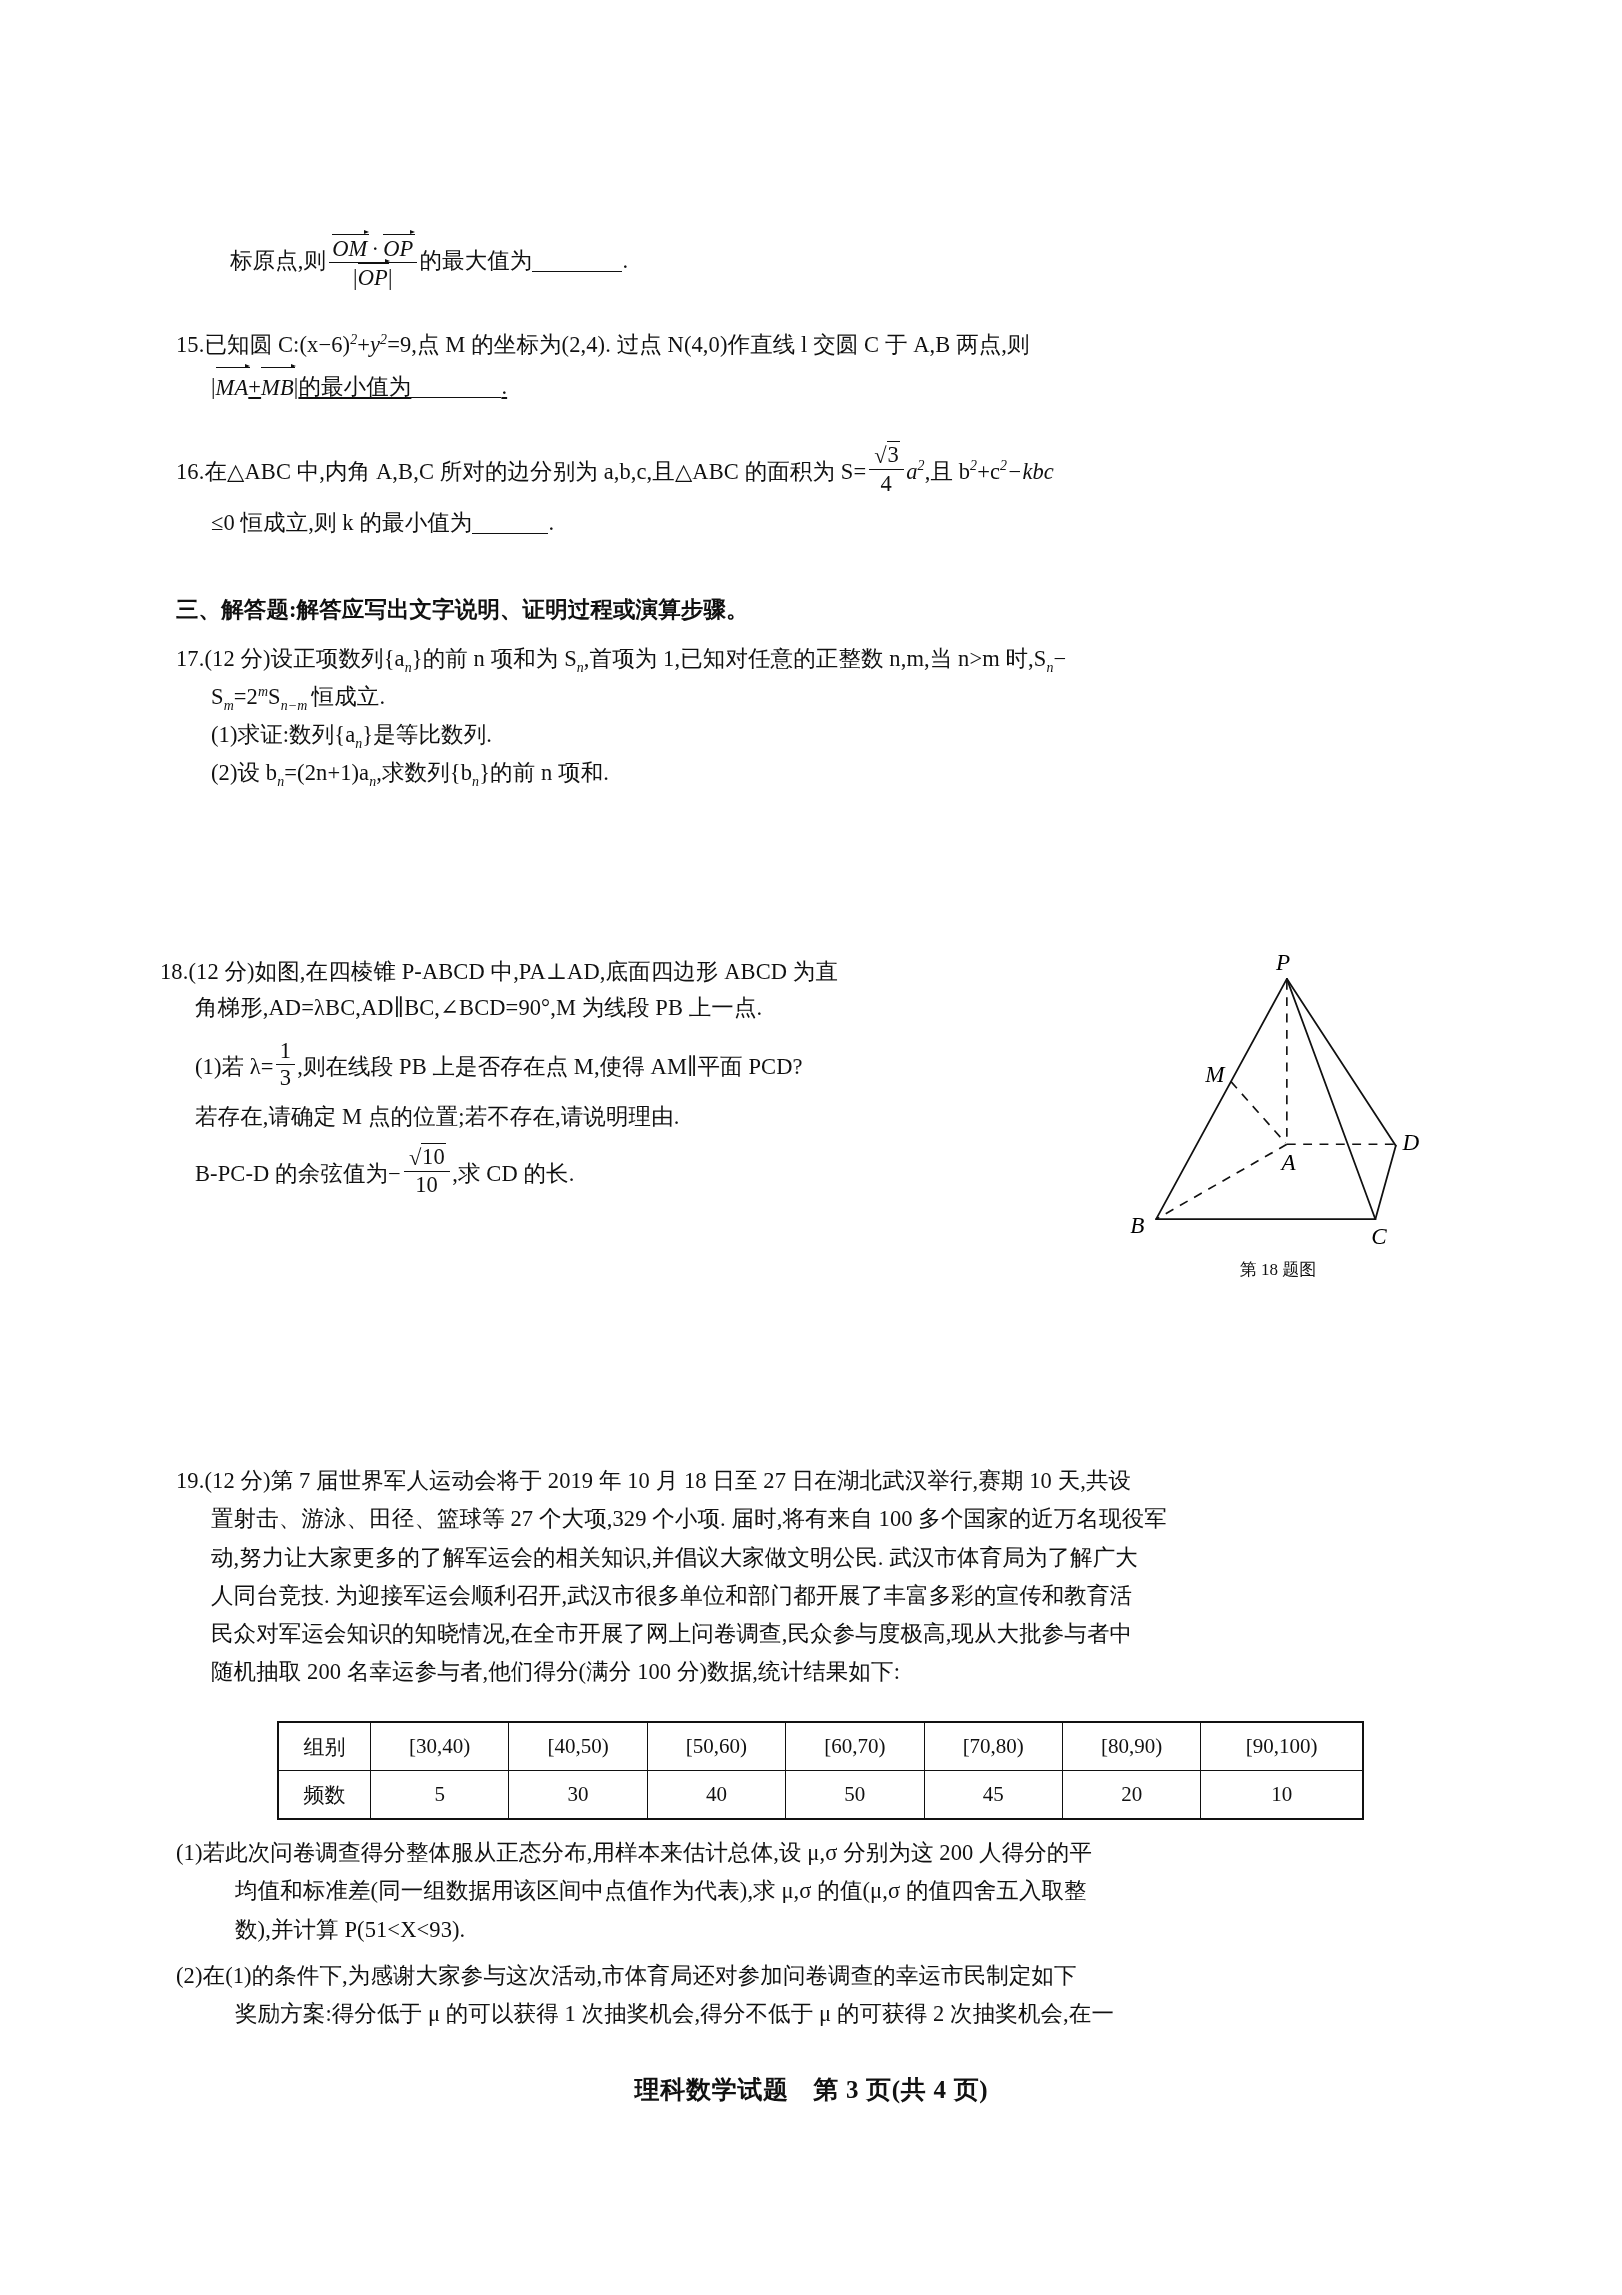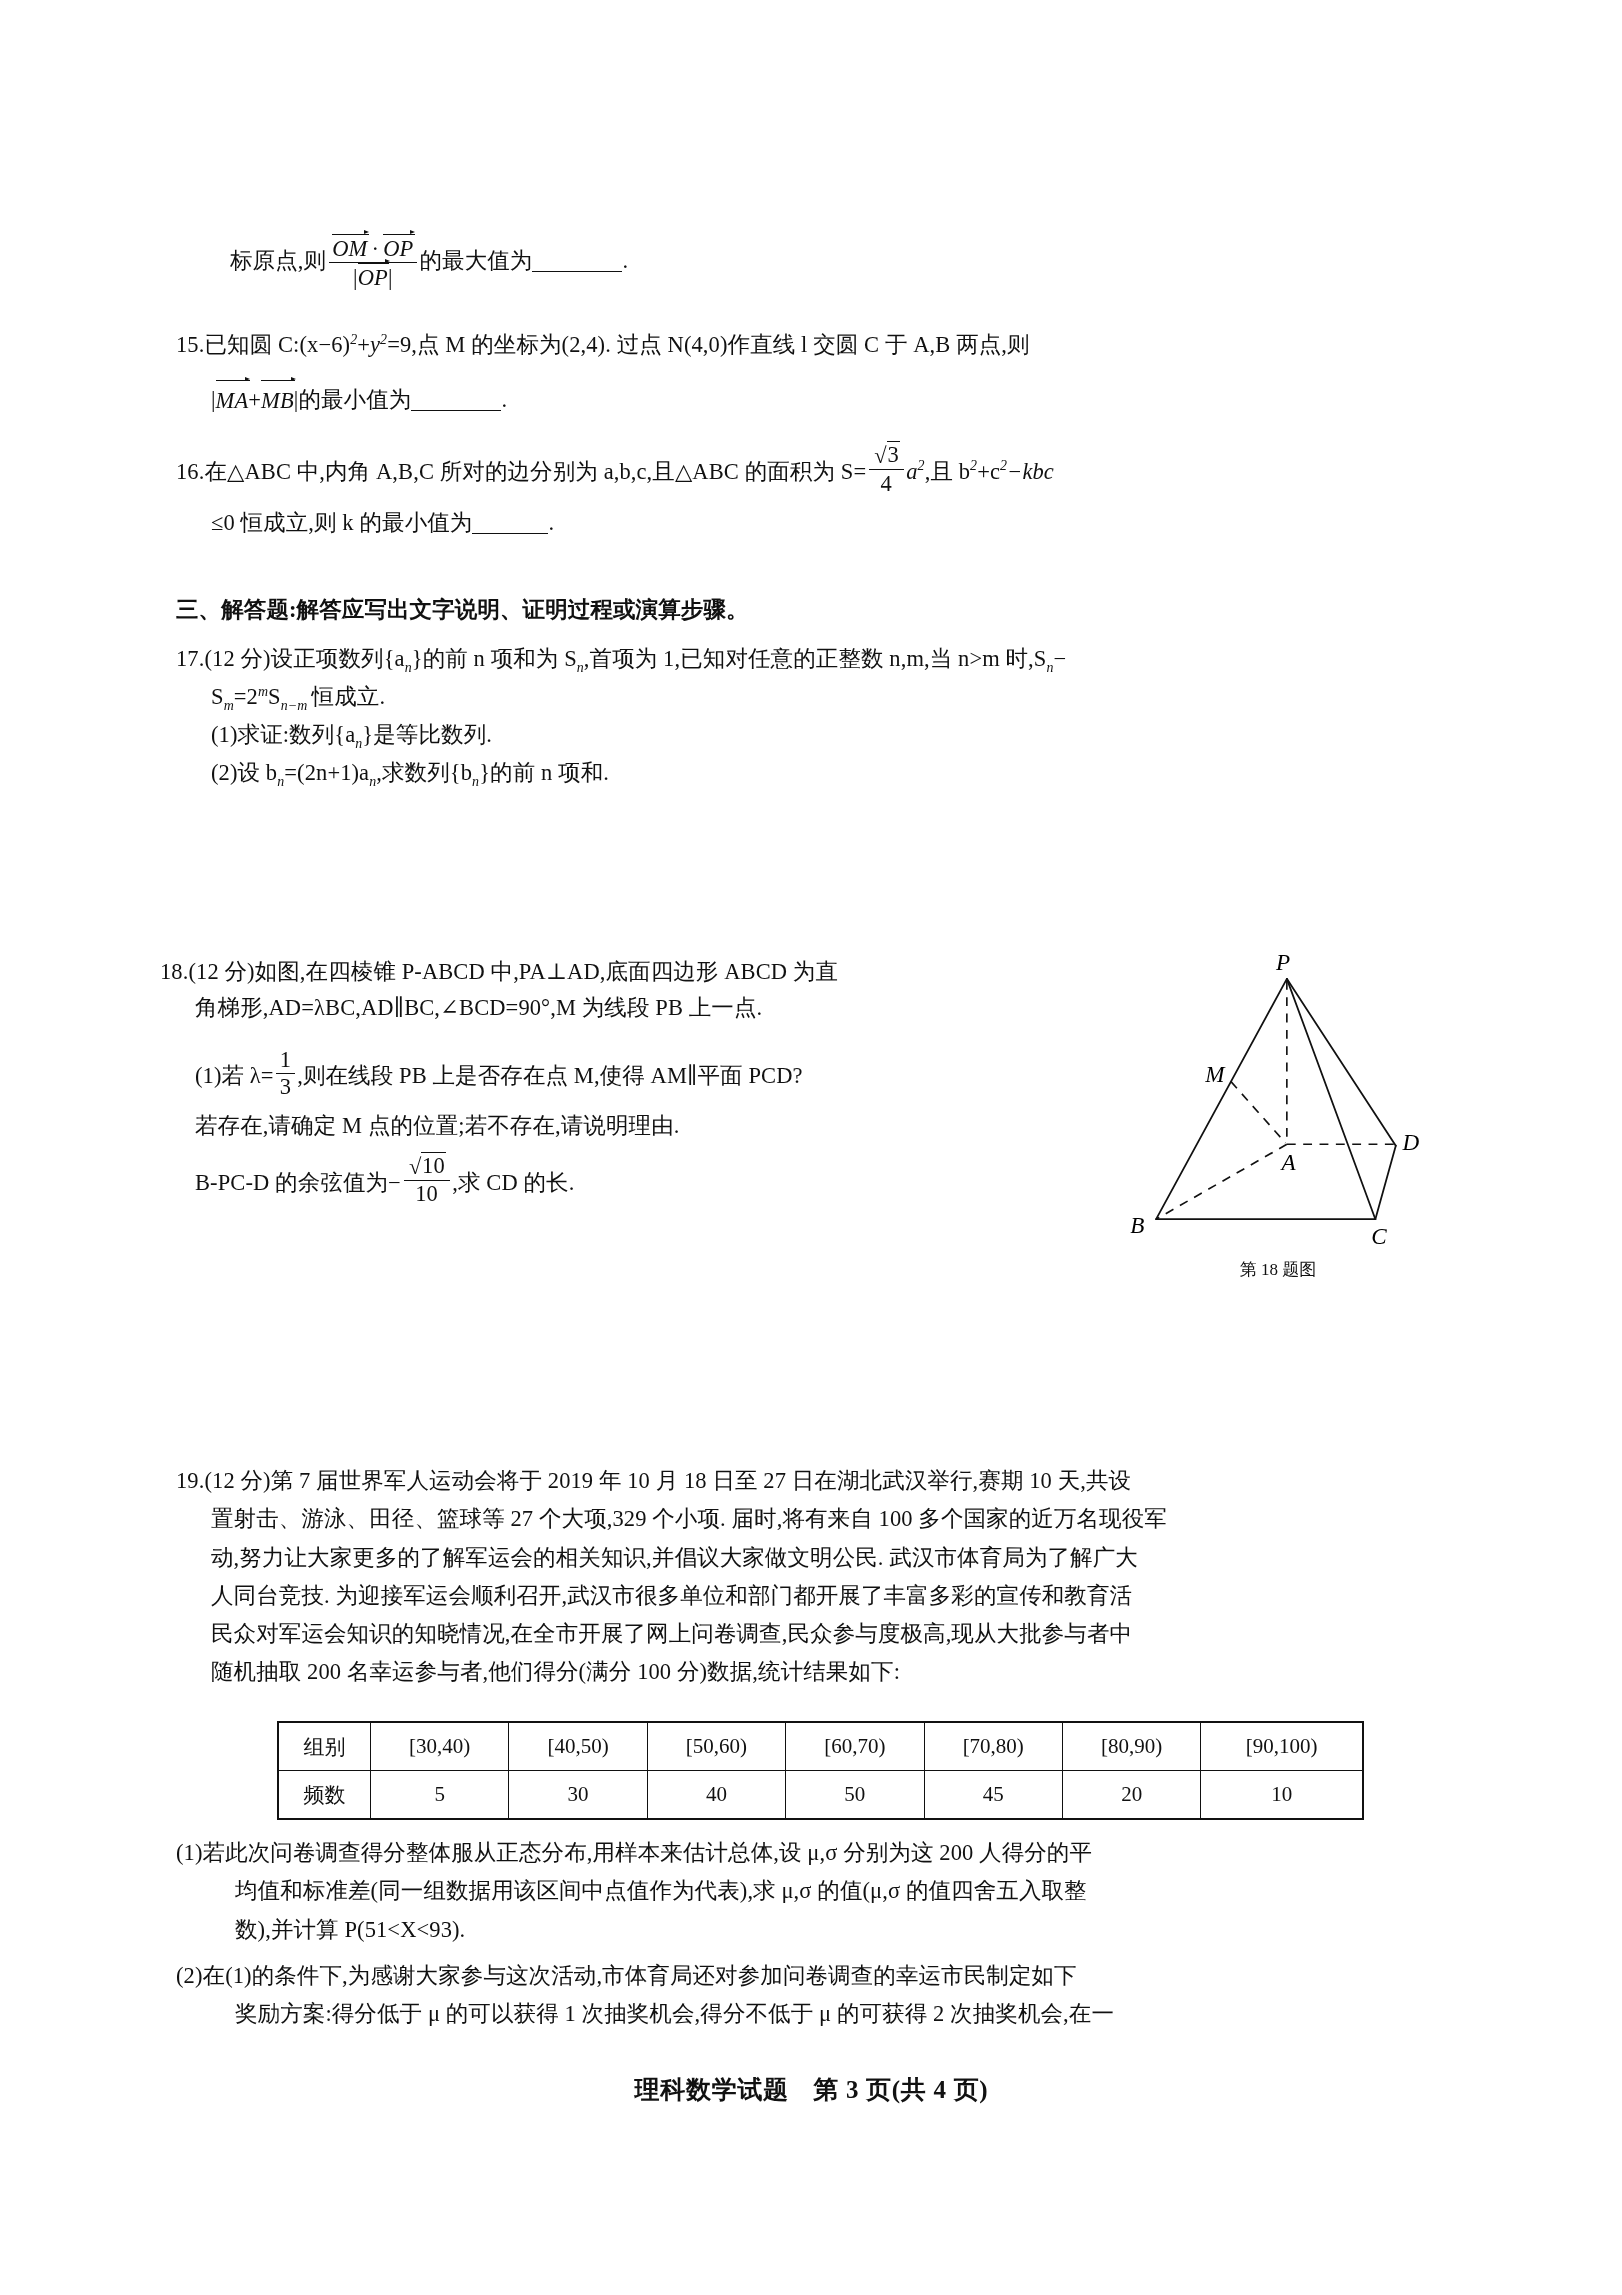--- a/index.html
+++ b/index.html
@@ -68,21 +68,21 @@
 <div class="page">
 
   <div class="blk" style="left:230px; top:235px; width:1023px;">
     <span>标原点,则</span><span class="frac tall"><span class="nu"><span class="vec it">OM</span><span style="padding:0 4.1px;">·</span><span class="vec it">OP</span></span><span class="de">|<span class="vec it">OP</span>|</span></span><span>的最大值为</span><span class="blank"></span><span>.</span>
   </div>
 
   <div class="blk" style="left:176px; top:327px; width:1241px;">
     <span class="hang">
       <span>15.</span><span>已知圆 C:(x</span><span>−</span><span>6)</span><sup class="p">2</sup><span>+</span><span class="it">y</span><sup class="p">2</sup><span>=9,点 M 的坐标为(2,4). 过点 N(4,0)作直线 l 交圆 C 于 A,B 两点,则</span>
     </span>
-    <span class="hang indent1" style="margin-top:18px;">
+    <span class="hang indent1" style="margin-top:5px;text-decoration:underline;">
       <span>|</span><span class="vec it">MA</span><span>+</span><span class="vec it">MB</span><span>|</span><span>的最小值为</span><span class="blank"></span><span>.</span>
     </span>
   </div>
 
   <div class="blk" style="left:176px; top:443px; width:1248px;">
     <span class="hang">
       <span>16.</span><span>在△ABC 中,内角 A,B,C 所对的边分别为 a,b,c,且△ABC 的面积为 S</span><span>=</span><span class="frac"><span class="nu"><span class="sq"><span class="rad">√</span><span class="bar">3</span></span></span><span class="de">4</span></span><span class="it">a</span><sup class="p">2</sup><span>,且 b</span><sup class="p">2</sup><span>+c</span><sup class="p">2</sup><span class="it">−kbc</span>
     </span>
     <span class="hang indent1" style="margin-top:9.5px;">
       <span>≤0 恒成立,则 k 的最小值为</span><span class="blank sm"></span><span>.</span>
@@ -108,21 +108,21 @@
     </span>
   </div>
 
   <div class="blk" style="left:160px; top:954px; width:907px;">
     <span class="hang">
       <span>18.</span><span>(12 分)</span><span>如图,在四棱锥 P-ABCD 中,PA⊥AD,底面四边形 ABCD 为直</span>
     </span>
     <span class="hang indent1">
       <span>角梯形,AD=λBC,AD∥BC,∠BCD=90°,M 为线段 PB 上一点.</span>
     </span>
-    <span class="hang indent1" style="margin-top:20px;">
+    <span class="hang indent1" style="margin-top:11px;">
       <span>(1)若 λ=</span><span class="frac"><span class="nu">1</span><span class="de">3</span></span><span>,则在线段 PB 上是否存在点 M,使得 AM∥平面 PCD?</span>
     </span>
     <span class="hang indent1" style="margin-top:8.2px;">
       <span>若存在,请确定 M 点的位置;若不存在,请说明理由.</span>
     </span>
     <span class="hang indent1" style="margin-top:9.5px;">
       <span>B-PC-D 的余弦值为</span><span>−</span><span class="frac"><span class="nu"><span class="sq"><span class="rad">√</span><span class="bar">10</span></span></span><span class="de">10</span></span><span>,求 CD 的长.</span>
     </span>
   </div>
 

